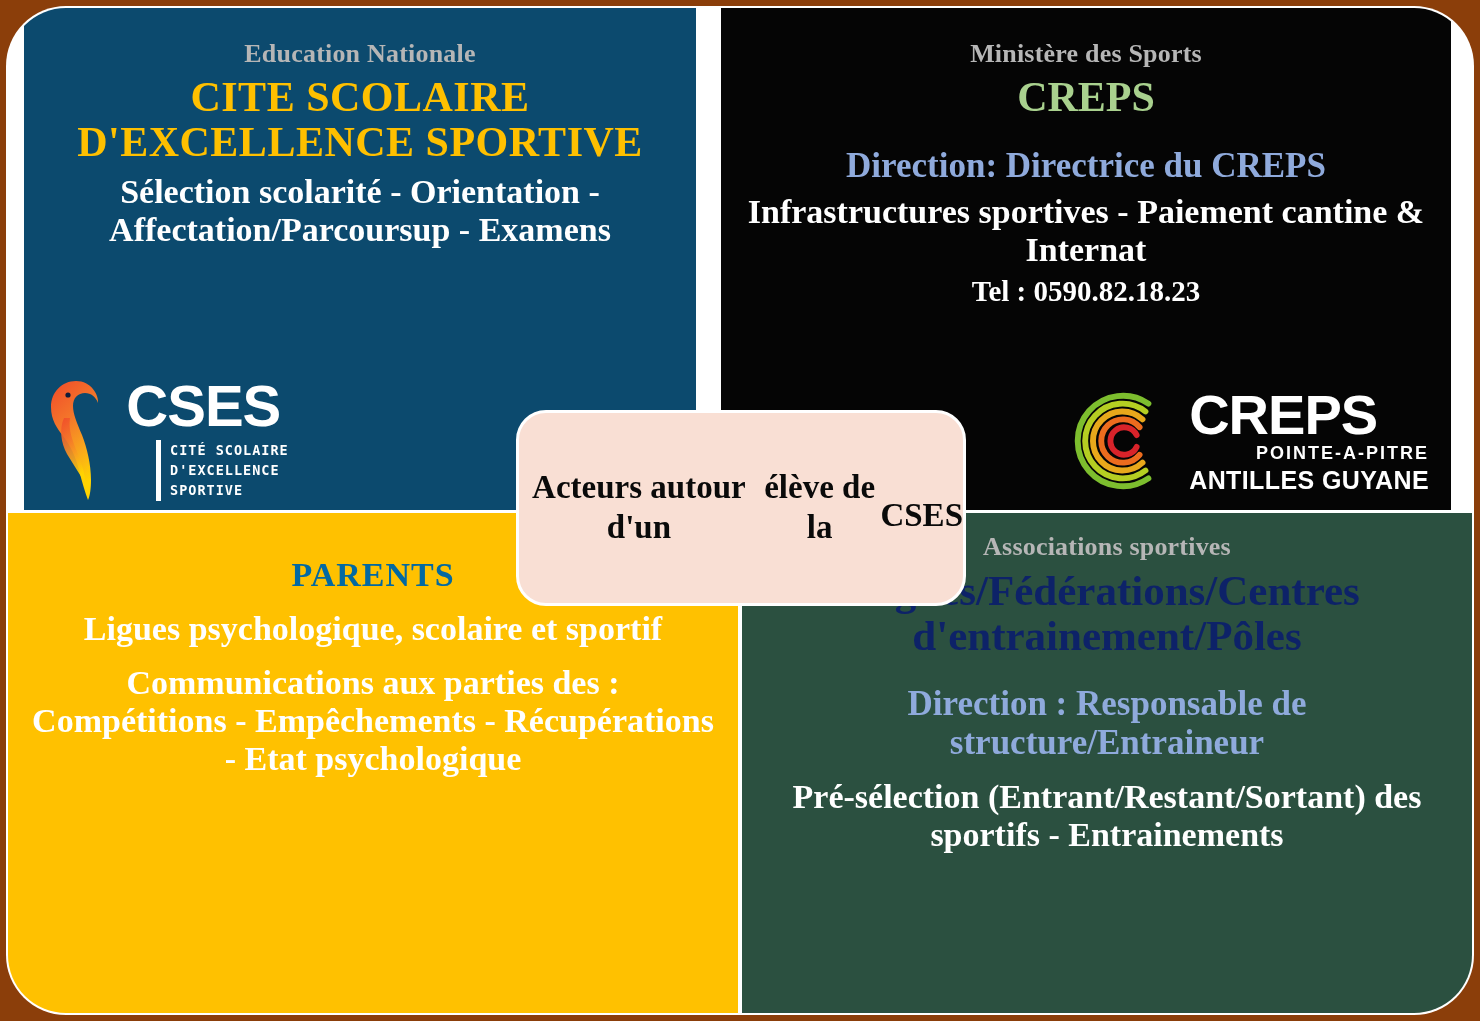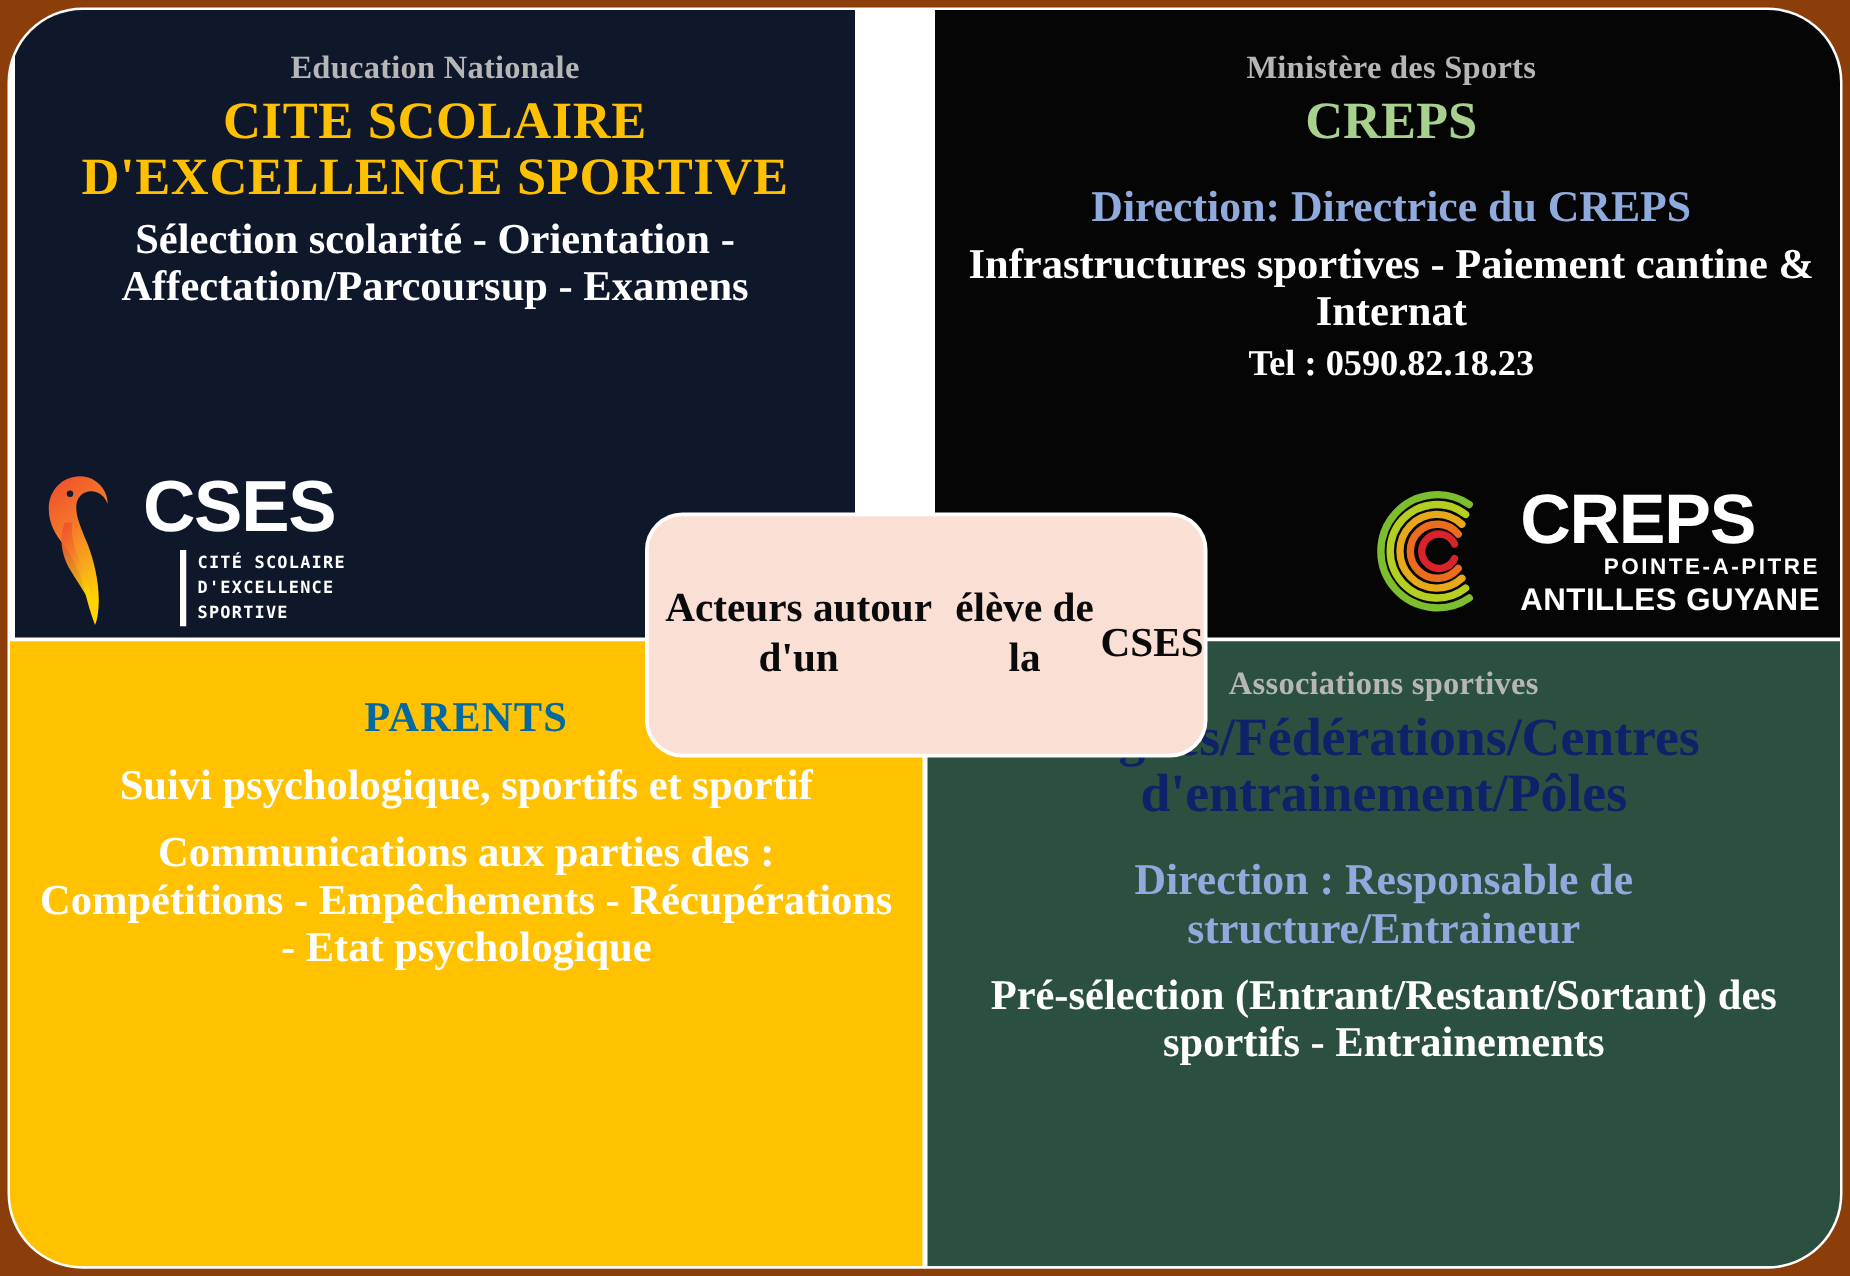--- a/index.html
+++ b/index.html
@@ -38,27 +38,27 @@
   .quad {
     position: absolute;
     box-sizing: border-box;
     padding: 10px 18px;
     text-align: center;
     overflow: hidden;
   }
 
   
   .q-tl {
-    left: 4px; top: 0;
+    left: 16px; top: 0;
     width: 672px; height: 502px;
-    background: #0f172a;
+    background: #0c4a6e;
   }
   
   .q-tr {
-    left: 740px; top: 0;
+    left: 713px; top: 0;
     width: 730px; height: 502px;
     background: #050505;
   }
   
   .q-bl {
     left: 0; top: 505px;
     width: 730px; height: 500px;
     background: #FFC100;
   }
   
@@ -301,21 +301,21 @@
         <div class="creps-words">
           <div class="creps-big">CREPS</div>
           <div class="creps-mid">POINTE-A-PITRE</div>
           <div class="creps-small">ANTILLES GUYANE</div>
         </div>
       </div>
     </div>
 
     <div class="quad q-bl">
       <div class="headline h-parents">PARENTS</div>
-      <div class="detail small-gap">Suivi psychologique, sportifs et sportif</div>
+      <div class="detail small-gap">Ligues psychologique, scolaire et sportif</div>
       <div class="detail small-gap">Communications aux parties des : Compétitions - Empêchements - Récupérations - Etat psychologique</div>
     </div>
 
     <div class="quad q-br">
       <div class="eyebrow">Associations sportives</div>
       <div class="headline h-ligues">Ligues/Fédérations/Centres d'entrainement/Pôles</div>
       <div class="direction">Direction : Responsable de structure/Entraineur</div>
       <div class="detail small-gap">Pré-sélection (Entrant/Restant/Sortant) des sportifs - Entrainements</div>
     </div>
 

